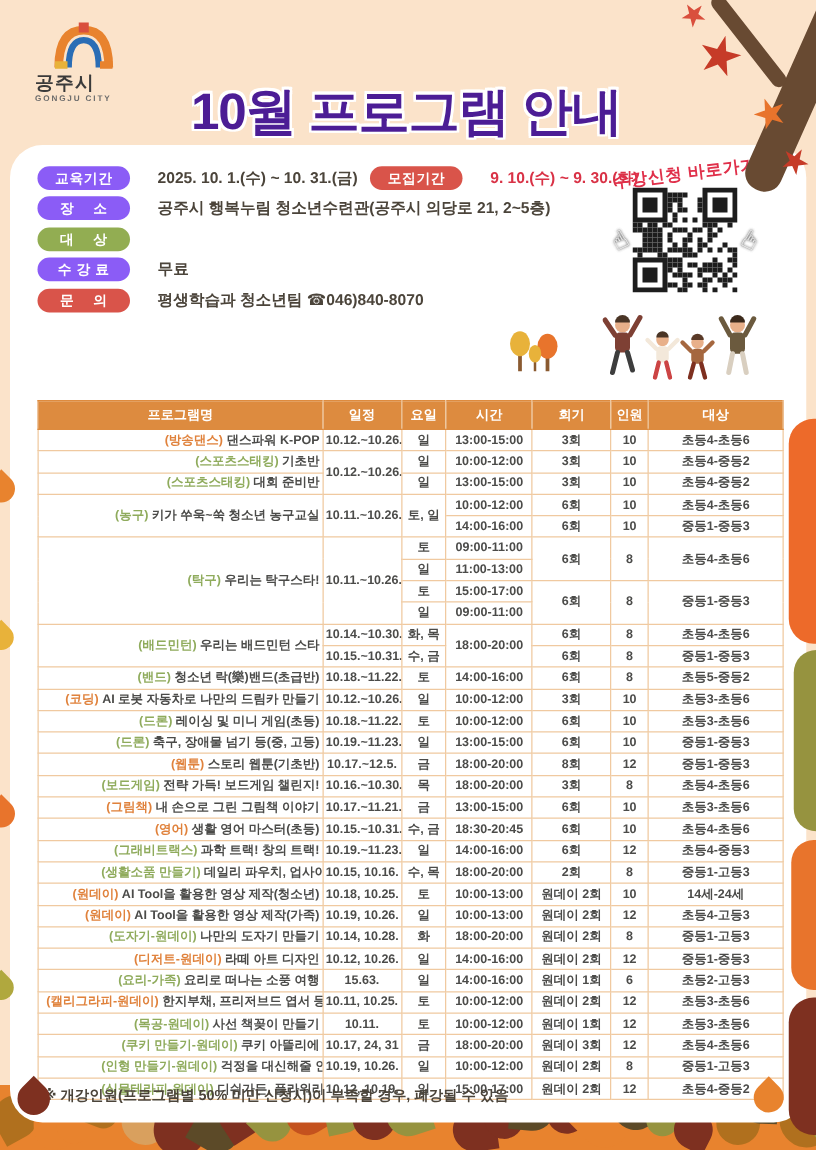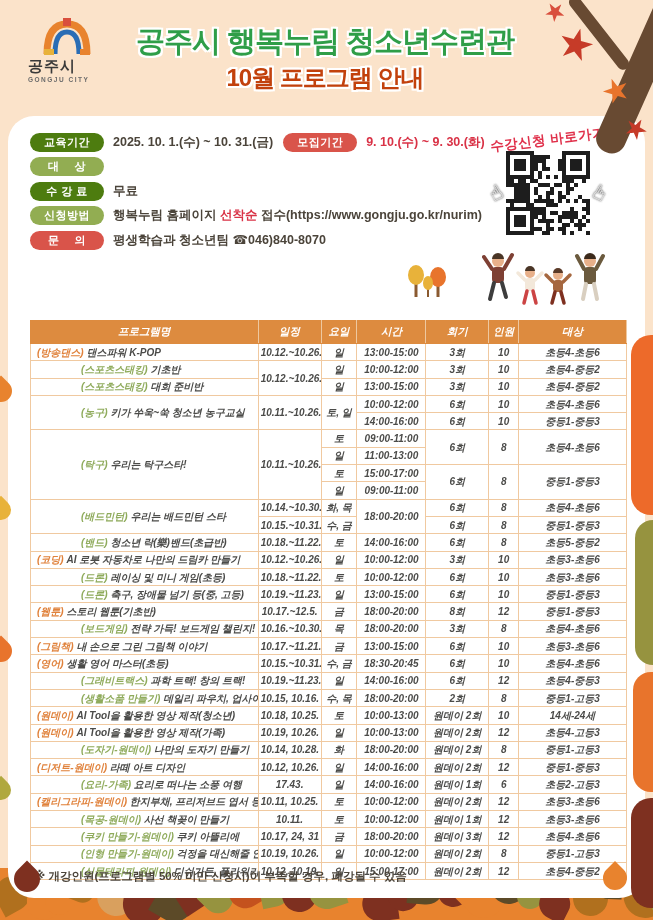--- a/index.html
+++ b/index.html
@@ -7,64 +7,64 @@
   .page{position:relative;width:653px;height:920px;background:#fbe3ca;overflow:hidden;}
 
   
   .header{position:absolute;top:0;left:0;width:100%;height:118px;z-index:4;}
   .logo{position:absolute;left:28px;top:16px;width:78px;}
   .logo svg{display:block;margin:0 auto;}
   .logo-kr{font-size:15px;font-weight:bold;color:#3a3a3a;letter-spacing:1px;margin-top:1px;}
   .logo-en{font-size:6.5px;font-weight:bold;color:#6b6b6b;letter-spacing:1.5px;}
   .title1{position:absolute;left:90px;top:22px;width:470px;text-align:center;font-size:29px;font-weight:900;color:#2f9e48;letter-spacing:-1px;
     text-shadow:-2px -2px 0 #fff,2px -2px 0 #fff,-2px 2px 0 #fff,2px 2px 0 #fff,0 -2px 0 #fff,0 2px 0 #fff,-2px 0 0 #fff,2px 0 0 #fff;}
-  .title2{position:absolute;left:90px;top:62px;width:470px;text-align:center;font-size:24px;font-weight:900;color:#c2410c;letter-spacing:-1px;
+  .title2{position:absolute;left:90px;top:62px;width:470px;text-align:center;font-size:41px;font-weight:900;color:#4c1d95;letter-spacing:-1px;
     text-shadow:-2px -2px 0 #fff,2px -2px 0 #fff,-2px 2px 0 #fff,2px 2px 0 #fff,0 -2px 0 #fff,0 2px 0 #fff,-2px 0 0 #fff,2px 0 0 #fff;}
 
   
   .branch{position:absolute;background:#684a32;border-radius:14px;z-index:3;}
   .b1{width:30px;height:190px;right:-6px;top:-30px;transform:rotate(24deg);}
   .b2{width:12px;height:90px;right:48px;top:-12px;transform:rotate(-38deg);}
   .maple{position:absolute;z-index:3;clip-path:polygon(50% 0%,61% 35%,98% 35%,68% 57%,79% 91%,50% 70%,21% 91%,32% 57%,2% 35%,39% 35%);}
   .leafdrop{position:absolute;border-radius:0 50% 50% 50%;z-index:3;}
   .edgeblob{position:absolute;z-index:3;}
   .bottom-band{position:absolute;left:0;bottom:0;width:100%;height:52px;z-index:1;background:#e8832e;}
   .bottom-band .bleaf{position:absolute;border-radius:0 50% 50% 50%;}
   .corner-leaf{z-index:3;}
 
   
   .card{position:absolute;left:8px;right:8px;top:116px;bottom:22px;background:#ffffff;border-radius:26px;z-index:2;padding:14px 0 0 0;box-sizing:border-box;}
 
   
   .info{position:relative;padding:2px 0 0 22px;}
   .info-row{display:flex;align-items:center;margin-bottom:4.5px;height:20px;}
   .badge{flex:0 0 auto;width:74px;height:19px;border-radius:10px;color:#fff;font-size:11px;font-weight:bold;display:flex;align-items:center;justify-content:center;letter-spacing:0.5px;}
-  .badge.o{background:#4d7c0f;}
+  .badge.o{background:#8b5cf6;}
   .badge.r{background:#d9544a;}
   .badge.g{background:#92ad52;}
   .badge.r2{background:#d9544a;margin-left:10px;}
-  .info-text{margin-left:9px;font-size:12.5px;font-weight:bold;color:#4b443a;white-space:nowrap;}
+  .info-text{margin-left:22px;font-size:12.5px;font-weight:bold;color:#4b443a;white-space:nowrap;}
   .red-bold{color:#d93246;font-weight:bold;}
 
   
   .qr-block{position:absolute;right:22px;top:14px;width:150px;text-align:center;z-index:5;}
   .qr-caption{display:inline-block;transform:rotate(-7deg);color:#e0304a;font-size:13.5px;font-weight:900;letter-spacing:0.5px;}
   .qr-row{display:flex;align-items:center;justify-content:center;margin-top:2px;}
   .hand{font-size:20px;color:#fff;text-shadow:0 0 2px #555,0 0 2px #555,0 0 2px #555;}
   .hand.l{transform:rotate(-30deg);}
   .hand.rr{transform:rotate(30deg) scaleX(-1);}
   .qr-box{margin:0 4px;background:#fff;}
   .family{margin-top:14px;}
 
   
-  .tbl-wrap{position:absolute;left:22px;right:18px;top:204px;font-style:italic;}
+  .tbl-wrap{position:absolute;left:22px;right:18px;top:204px;}
   table{width:100%;border-collapse:collapse;table-layout:fixed;}
   th{background:#dd8b3f;color:#fff;font-size:10.5px;font-weight:bold;height:20px;border:1px solid #dd8b3f;border-right:1px solid #eec8a0;}
   td{border:1px solid #f0c9a0;font-size:10px;color:#4b4b49;text-align:center;height:15.6px;padding:0 2px;font-weight:bold;line-height:1.1;overflow:hidden;white-space:nowrap;}
-  td.prog{text-align:left;padding-left:6px;}
+  td.prog{text-align:right;padding-left:6px;}
   .pf{font-weight:bold;}
   .pf.o{color:#e0823c;}
   .pf.g{color:#8fab5c;padding-left:44px;}
   tr{height:17.3px;}
 
   .footer-note{position:absolute;left:26px;bottom:14px;font-size:11.5px;font-weight:bold;color:#4b443a;z-index:2;}
 
   .trees{position:absolute;left:398px;top:148px;z-index:4;}
 </style>
 </head>
@@ -106,21 +106,20 @@
       <svg width="52" height="40" viewBox="0 0 52 40">
         <path d="M6 38 Q6 8 26 8 Q46 8 46 38" fill="none" stroke="#e8832e" stroke-width="7"></path>
         <path d="M14 38 Q14 16 26 16 Q38 16 38 38" fill="none" stroke="#2a6db5" stroke-width="5"></path>
         <rect x="3" y="33" width="10" height="6" fill="#e8b23a"></rect>
         <rect x="39" y="33" width="10" height="6" fill="#e8832e"></rect>
         <rect x="22" y="2" width="8" height="8" fill="#d94f3d"></rect>
       </svg>
       <div class="logo-kr">공주시</div>
       <div class="logo-en">GONGJU CITY</div>
     </div>
-    <div class="title1">공주시 행복누림 청소년수련관</div>
     <div class="title2">10월 프로그램 안내</div>
   </div>
 
   <div class="branch b1"></div>
   <div class="branch b2"></div>
   <div class="maple" style="width:34px;height:34px;background:#c63b28;right:60px;top:28px;transform:rotate(15deg);"></div>
   <div class="maple" style="width:26px;height:26px;background:#e8742c;right:24px;top:78px;transform:rotate(-20deg);"></div>
   <div class="maple" style="width:22px;height:22px;background:#c63b28;right:6px;top:118px;transform:rotate(30deg);"></div>
   <div class="maple" style="width:20px;height:20px;background:#d94f3d;right:88px;top:2px;transform:rotate(40deg);"></div>
 
@@ -136,29 +135,29 @@
   <div class="card">
 
     <div class="info" id="infoRows">
         <div class="info-row">
           <span class="badge o">교육기간</span>
           <span class="info-text"><span>2025. 10. 1.(수) ~ 10. 31.(금)</span></span>
           <span class="badge r2">모집기간</span>
           <span class="info-text red-bold">9. 10.(수) ~ 9. 30.(화)</span>
         </div>
         <div class="info-row">
+          <span class="badge o">장　  소</span>
+          <span class="info-text"><span>공주시 행복누림 청소년수련관(공주시 의당로 21, 2~5층)</span></span>
+        </div>
+        <div class="info-row">
           <span class="badge g">대　  상</span>
         </div>
         <div class="info-row">
           <span class="badge o">수 강 료</span>
           <span class="info-text"><span>무료</span></span>
-        </div>
-        <div class="info-row">
-          <span class="badge g">신청방법</span>
-          <span class="info-text"><span>행복누림 홈페이지 </span><span class="red-bold">선착순</span><span> 접수(https://www.gongju.go.kr/nurim)</span></span>
         </div>
         <div class="info-row">
           <span class="badge r">문　  의</span>
           <span class="info-text"><span>평생학습과 청소년팀 ☎046)840-8070</span></span>
         </div>
       </div>
 
     <div class="qr-block">
       <div class="qr-caption">수강신청 바로가기</div>
       <div class="qr-row">
@@ -588,21 +587,21 @@
               <td class="prog"><span class="pf o">(디저트-원데이) </span><span>라떼 아트 디자인</span></td>
               <td>10.12, 10.26.</td>
               <td>일</td>
               <td>14:00-16:00</td>
               <td>원데이 2회</td>
               <td>12</td>
               <td>중등1-중등3</td>
             </tr>
             <tr>
               <td class="prog"><span class="pf g">(요리-가족) </span><span>요리로 떠나는 소풍 여행</span></td>
-              <td>17.43.</td>
+              <td>15.63.</td>
               <td>일</td>
               <td>14:00-16:00</td>
               <td>원데이 1회</td>
               <td>6</td>
               <td>초등2-고등3</td>
             </tr>
             <tr>
               <td class="prog"><span class="pf o">(캘리그라피-원데이) </span><span>한지부채, 프리저브드 엽서 등</span></td>
               <td>10.11, 10.25.</td>
               <td>토</td>

